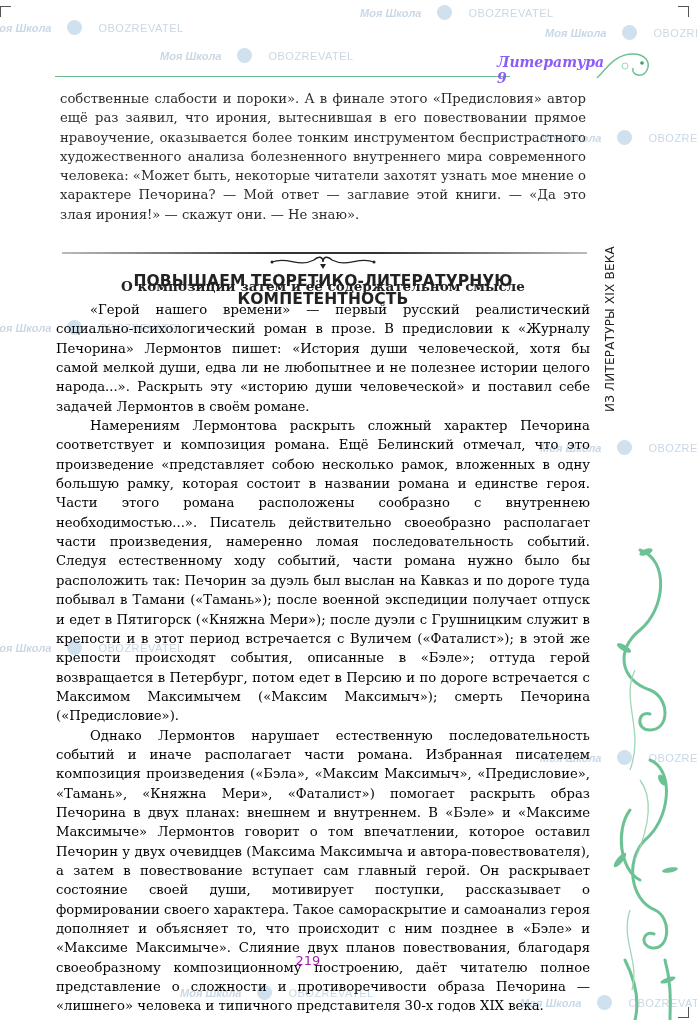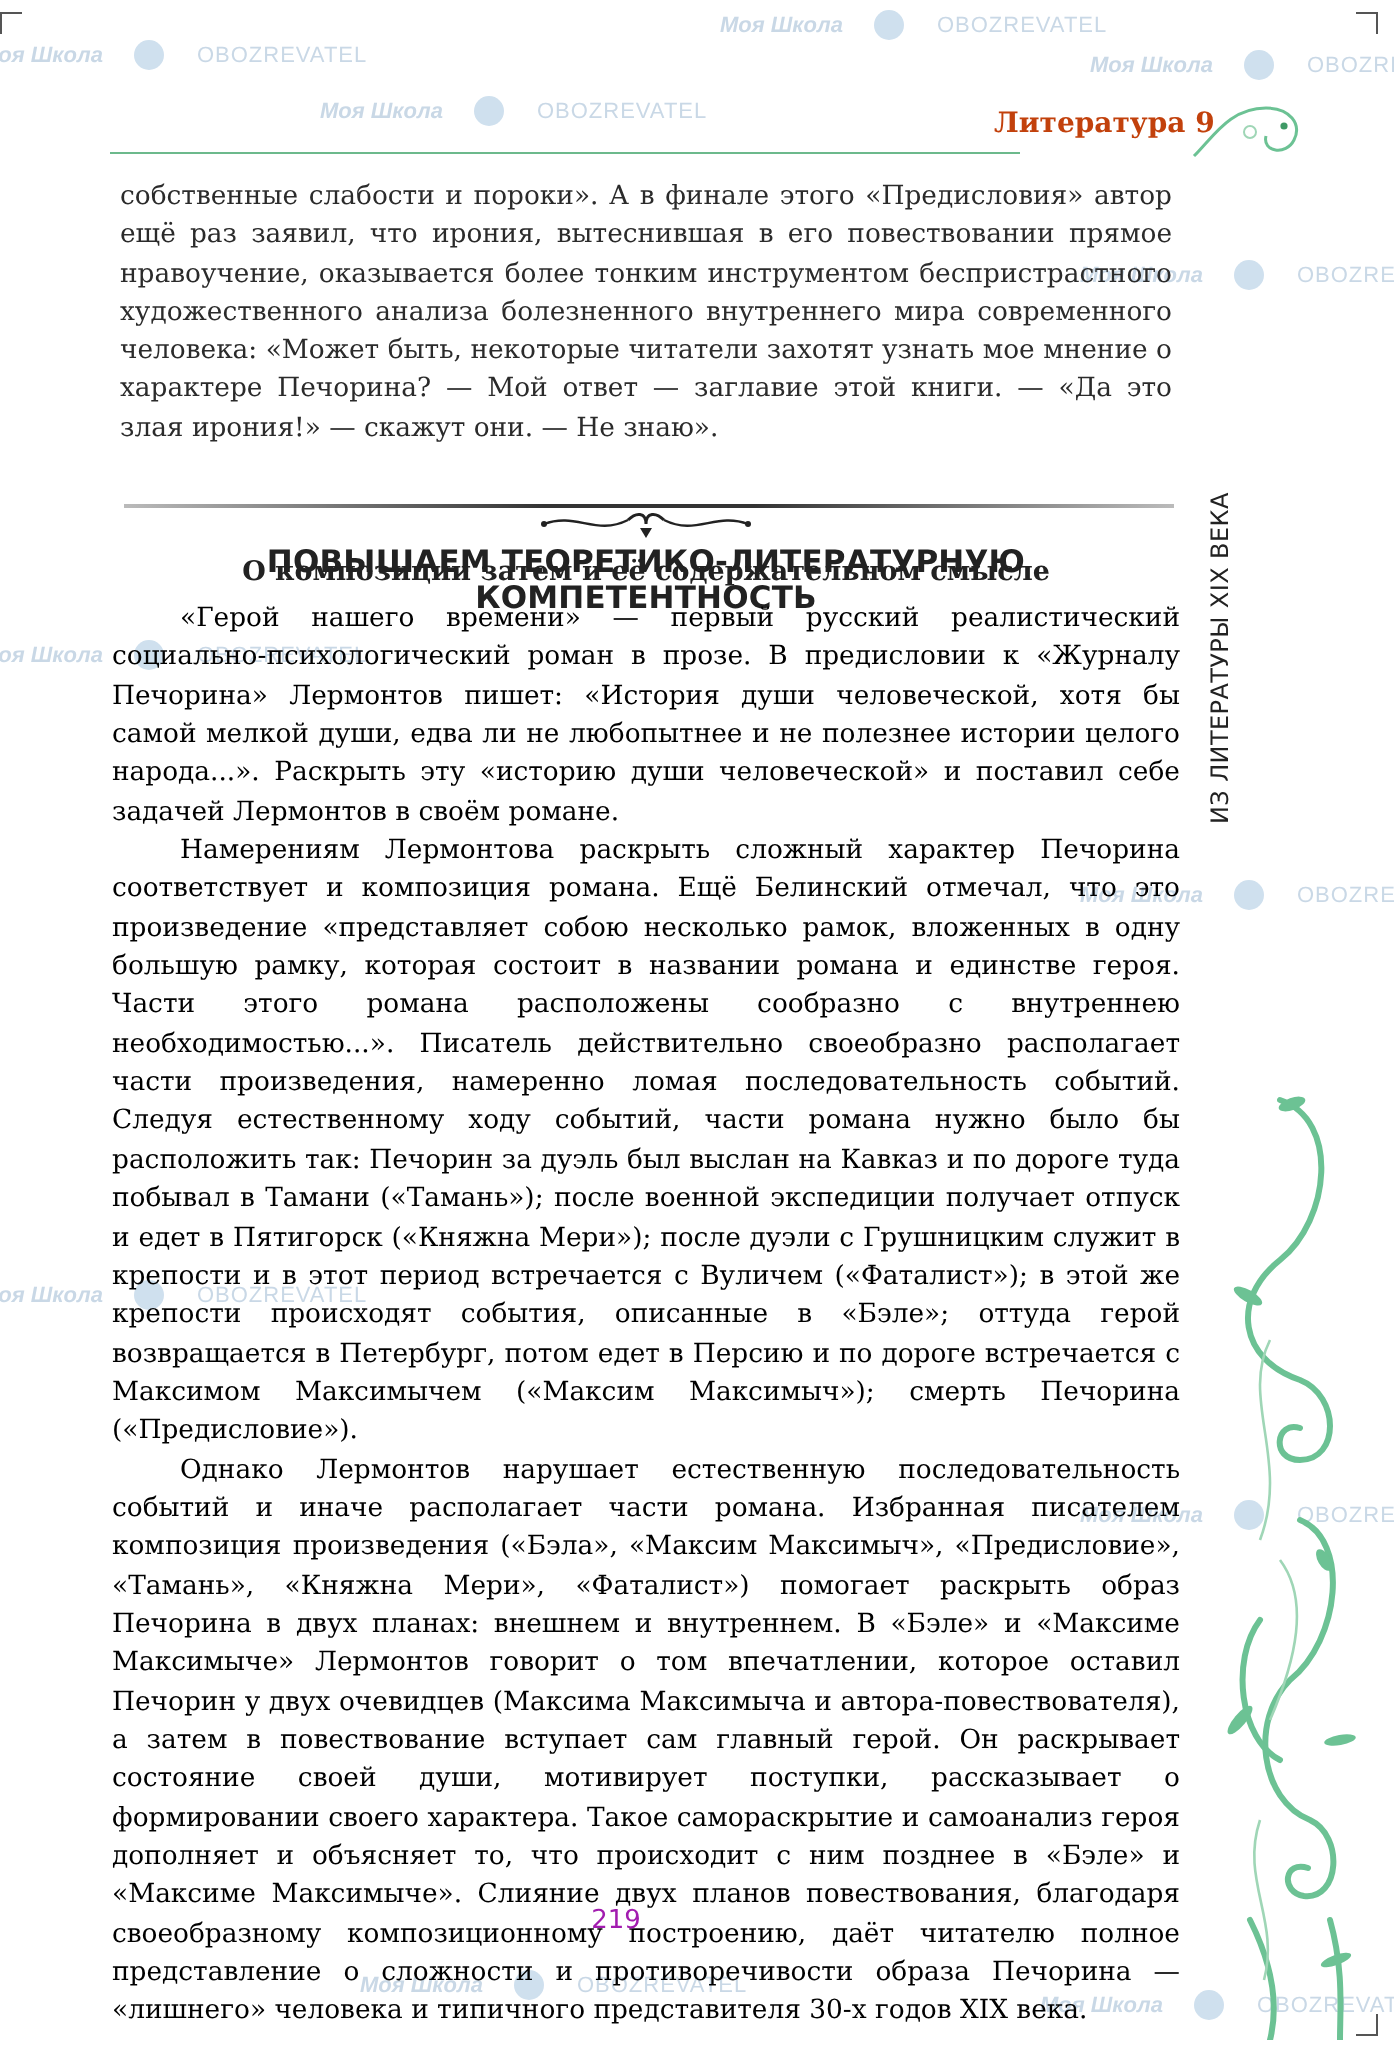--- a/index.html
+++ b/index.html
@@ -25,21 +25,21 @@
   .watermark .wm-brand { font-style: normal; font-weight: normal; letter-spacing: 0.5px; }
 
   .header {
     position: absolute; left: 55px; top: 48px; width: 560px; height: 30px;
   }
   .header-line {
     position: absolute; left: 0; top: 28px; width: 455px; height: 1px; background: #6cb98c;
   }
   .header-title {
     position: absolute; left: 442px; top: 6px; font-family: "DejaVu Serif", serif;
-    font-weight: bold; font-size: 14px; color: #c2410c;
+    font-style: italic; font-weight: bold; font-size: 14px; color: #8b5cf6;
   }
   .header-swirl { position: absolute; left: 540px; top: 0px; }
 
   .content {
     position: absolute; left: 56px; top: 85px; width: 534px;
     font-size: 13.2px; line-height: 19.3px; text-align: justify;
   }
   .content p { margin: 4px; }
   .indent { text-indent: 34px; }
 

